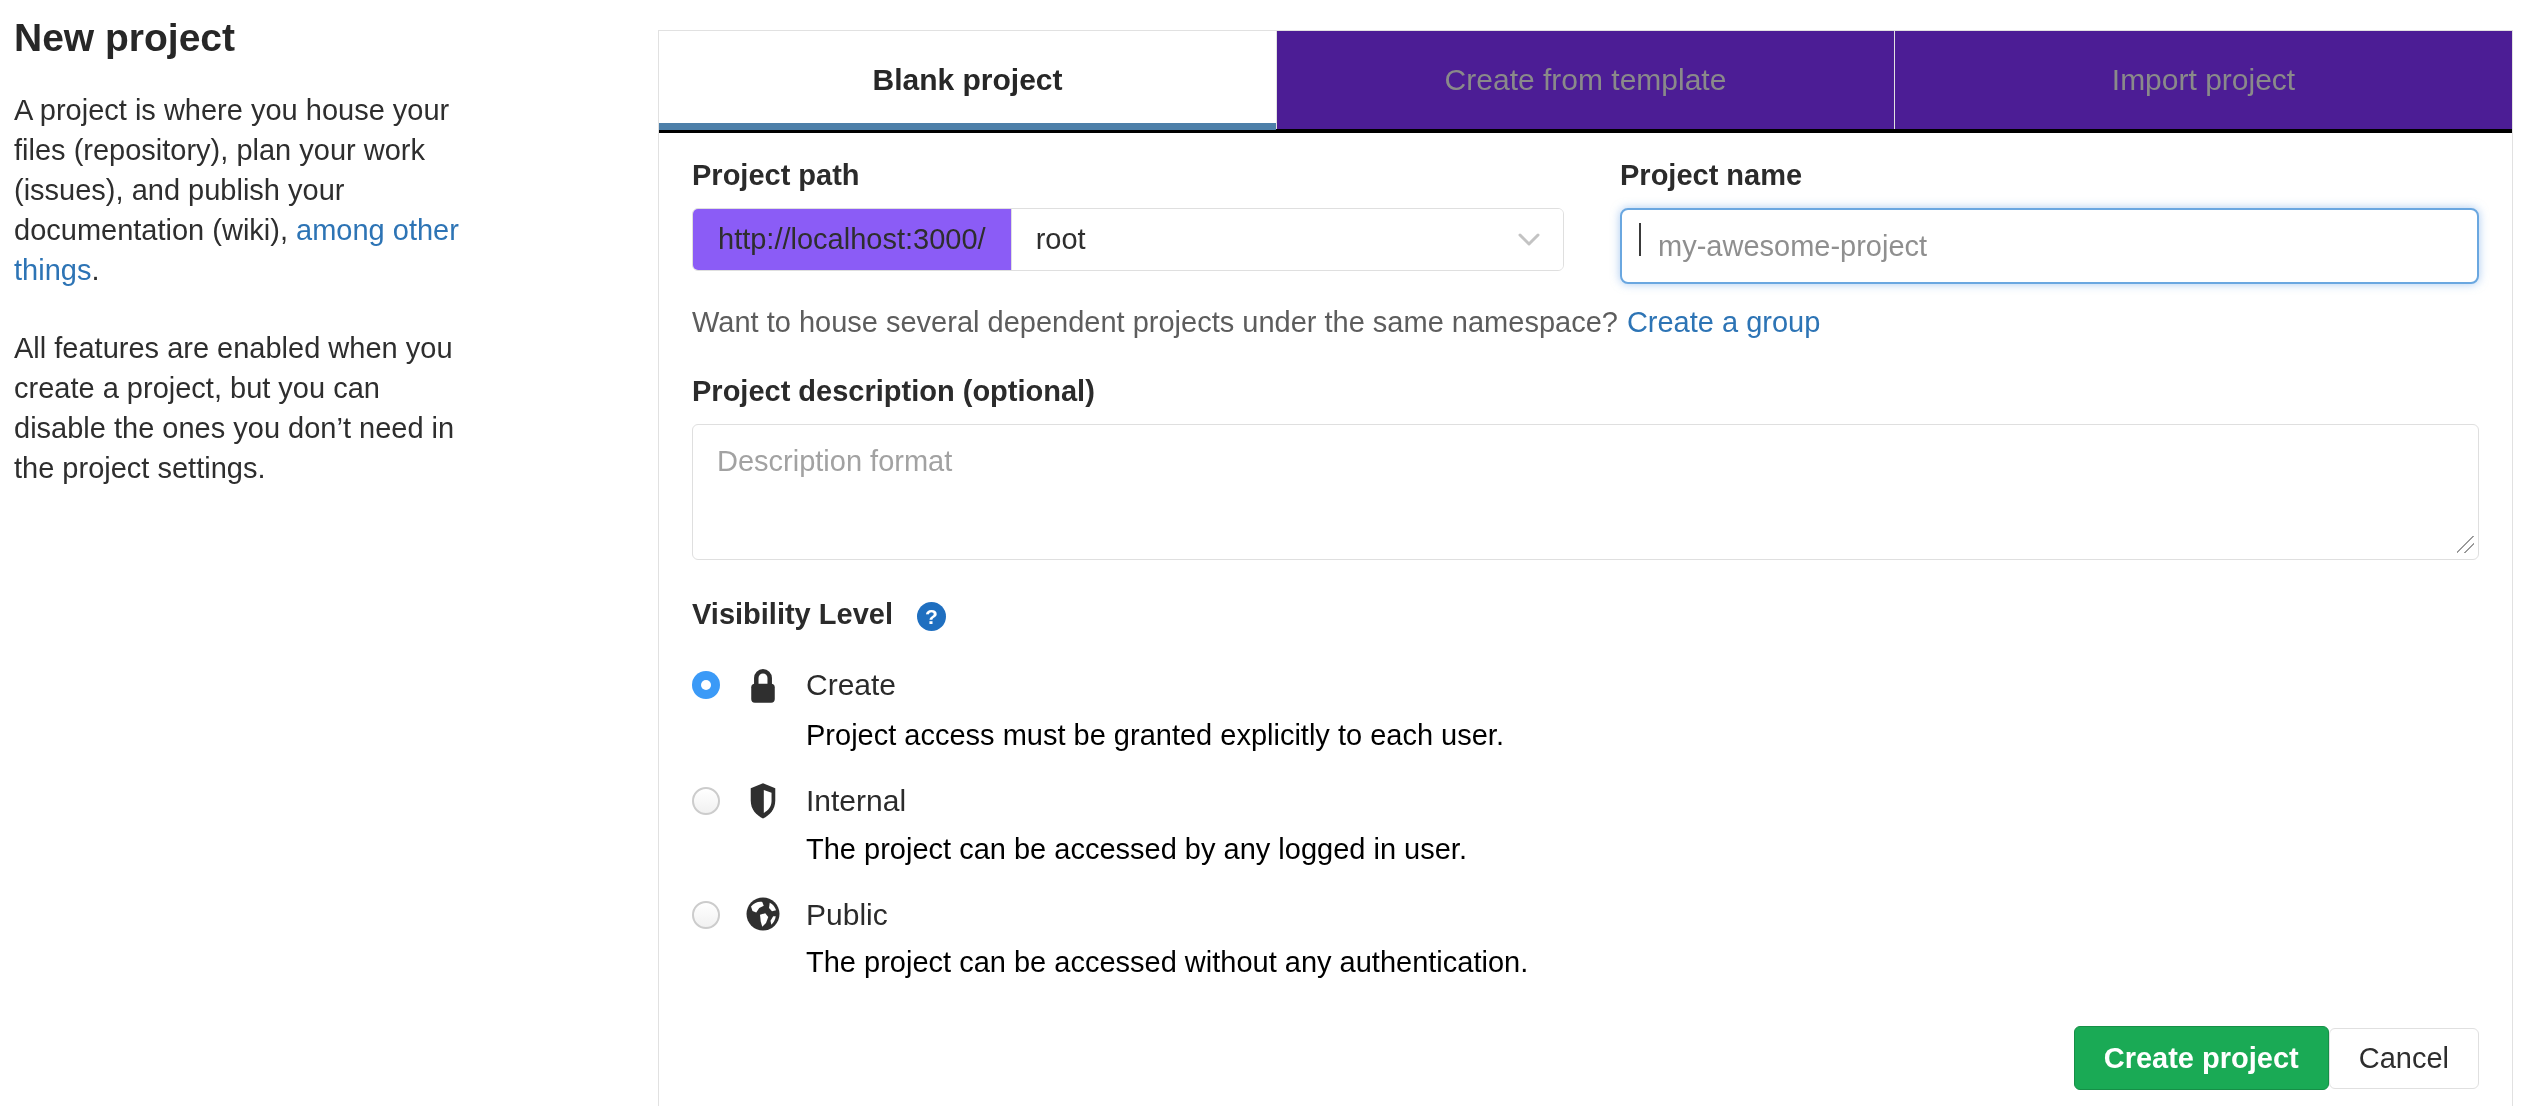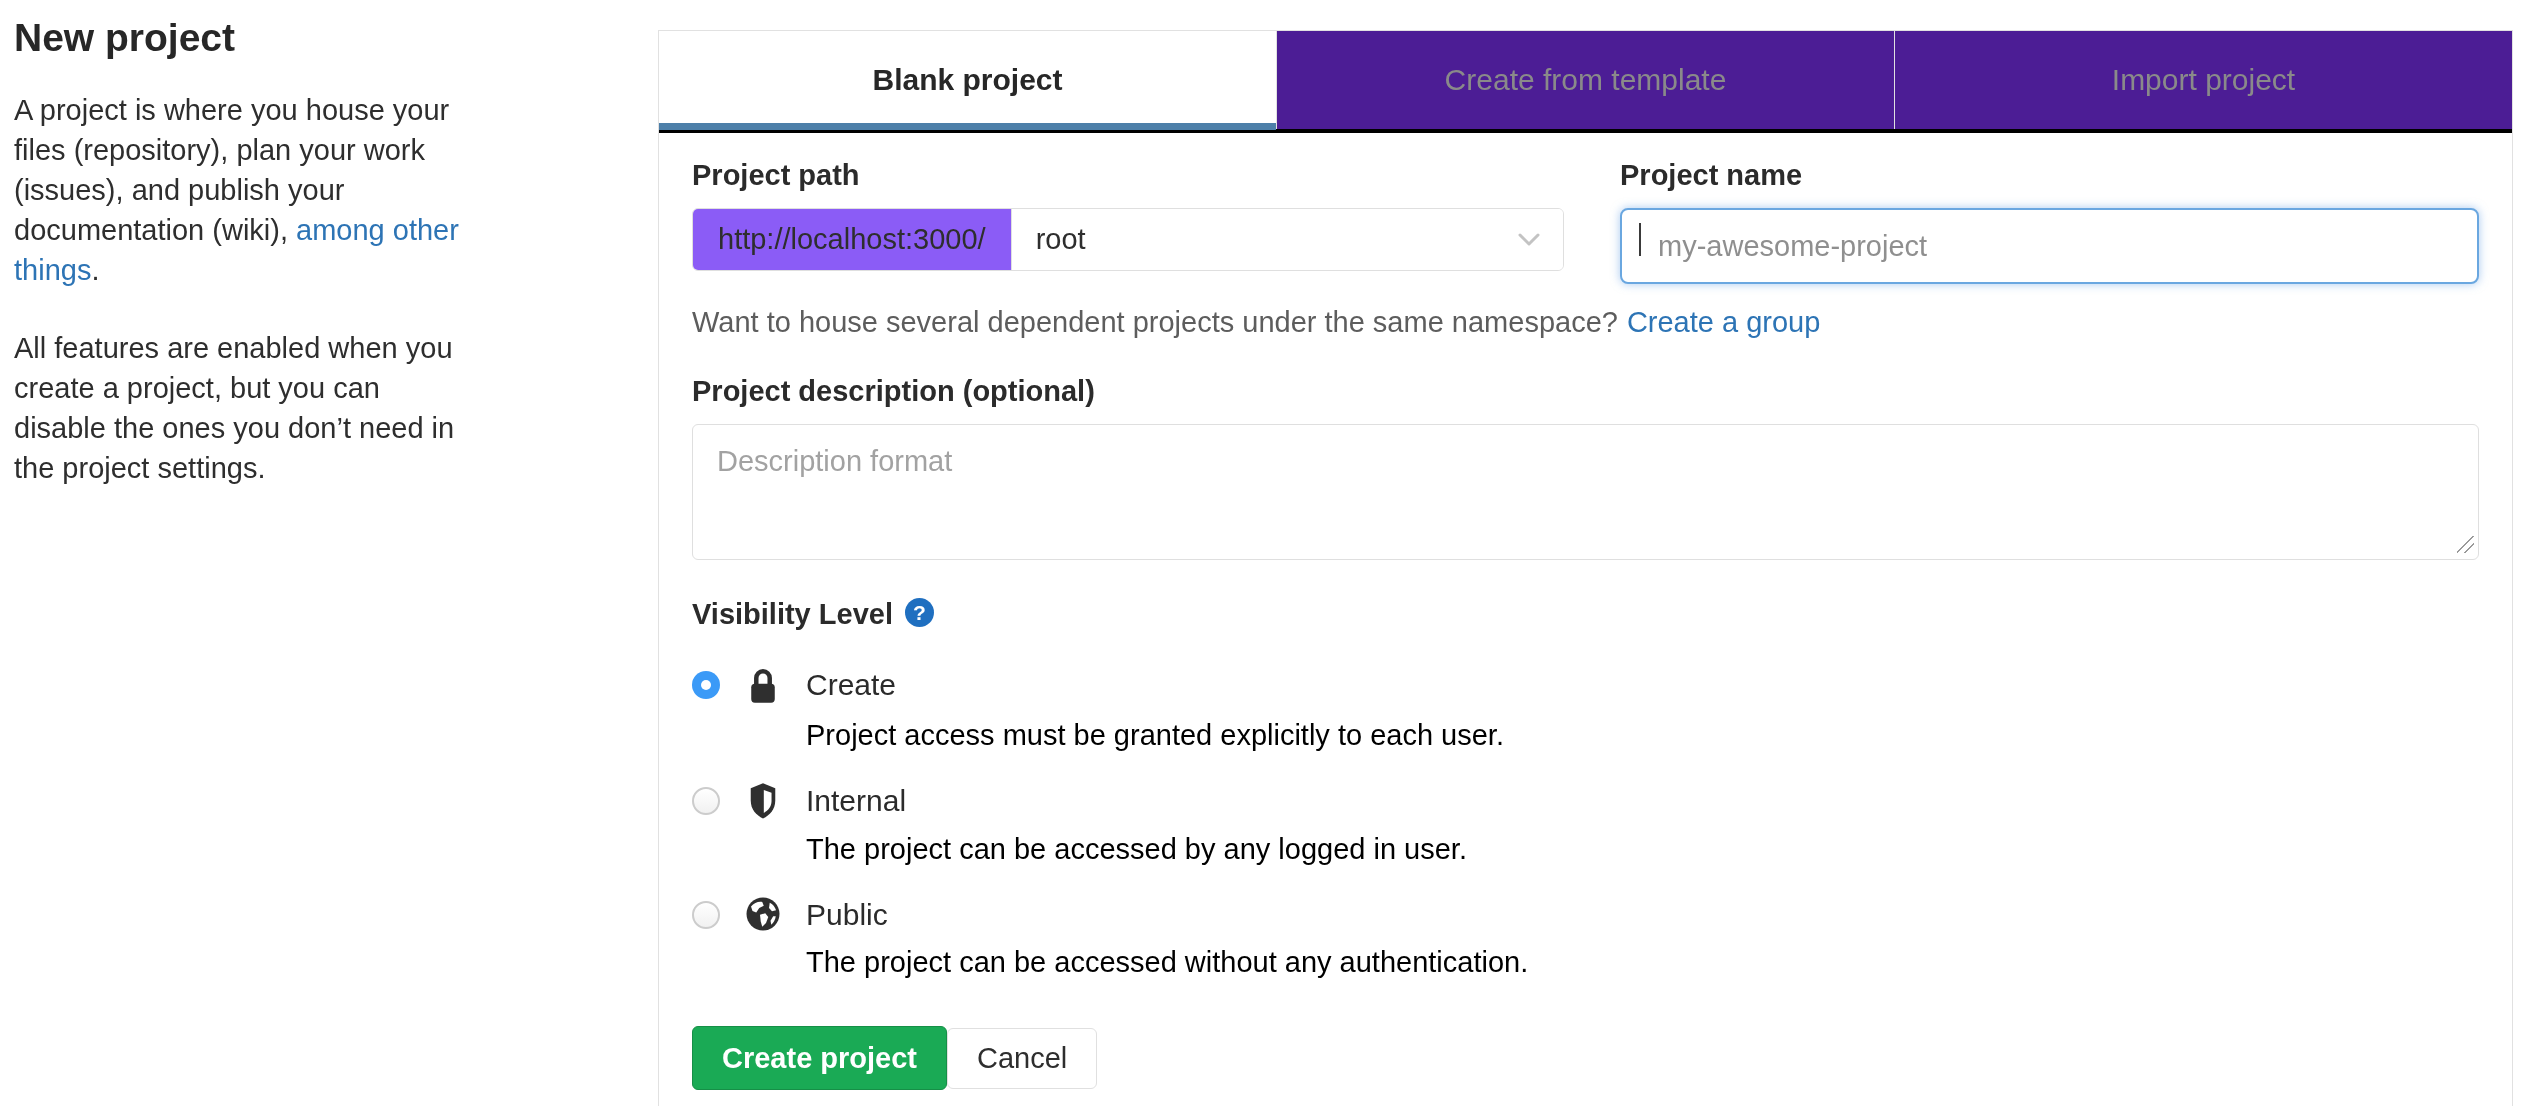--- a/index.html
+++ b/index.html
@@ -76,42 +76,42 @@
     padding:20px 24px; font:inherit; color:#2e2e2e; resize:none; outline:none;
     display:block;
   }
   .description-textarea::placeholder { color:#a2a2a2; opacity:1; }
   .grip {
     position:absolute; right:5px; bottom:7px; width:17px; height:17px; pointer-events:none;
     background:
       linear-gradient(135deg, transparent 0 46%, #9a9a9a 46% 52%, transparent 52% 68%, #9a9a9a 68% 74%, transparent 74%);
   }
 
-  .visibility-label-row { display:flex; align-items:flex-start; gap:12px; margin-top:38px; margin-bottom:34px; }
+  .visibility-label-row { display:flex; align-items:flex-end; gap:24px; margin-top:38px; margin-bottom:34px; }
   .help-icon {
     width:29px; height:29px; border-radius:50%; background:#1f6fc0; color:#fff;
     font-size:21px; font-weight:700; display:flex; align-items:center; justify-content:center;
     cursor:pointer;
   }
 
   .vis-option { display:grid; grid-template-columns:28px 44px 1fr; column-gap:21px; margin-bottom:26px; }
   .radio {
     width:28px; height:28px; border-radius:50%; margin-top:6px; cursor:pointer;
     border:2px solid #cccccc; background:linear-gradient(#ffffff,#f1f1f1);
   }
   .radio.checked { border:none; background:#3b9af7; position:relative; }
   .radio.checked::after {
     content:""; position:absolute; left:9px; top:9px; width:10px; height:10px;
     border-radius:50%; background:#fff;
   }
   .vis-icon { display:flex; align-items:flex-start; justify-content:center; padding-top:1px; }
   .vis-name { font-size:30px; color:#2b2b2b; line-height:40px; }
   .vis-desc { grid-column:3; color:#000000; line-height:40px; margin-top:7px; }
 
-  .button-row { display:flex; align-items:center; justify-content:flex-start; margin-top:44px; }
+  .button-row { display:flex; align-items:center; justify-content:flex-end; margin-top:44px; }
   .btn-create {
     background:#1aaa55; color:#fff; font:inherit; font-weight:700; border:1px solid #168f47;
     border-radius:6px; height:64px; padding:0 29px; cursor:pointer;
   }
   .btn-cancel {
     background:#fff; color:#2e2e2e; font:inherit; border:1px solid #e0e0e0;
     border-radius:6px; height:61px; padding:0 29px; cursor:pointer;
   }
 </style>
 </head>

